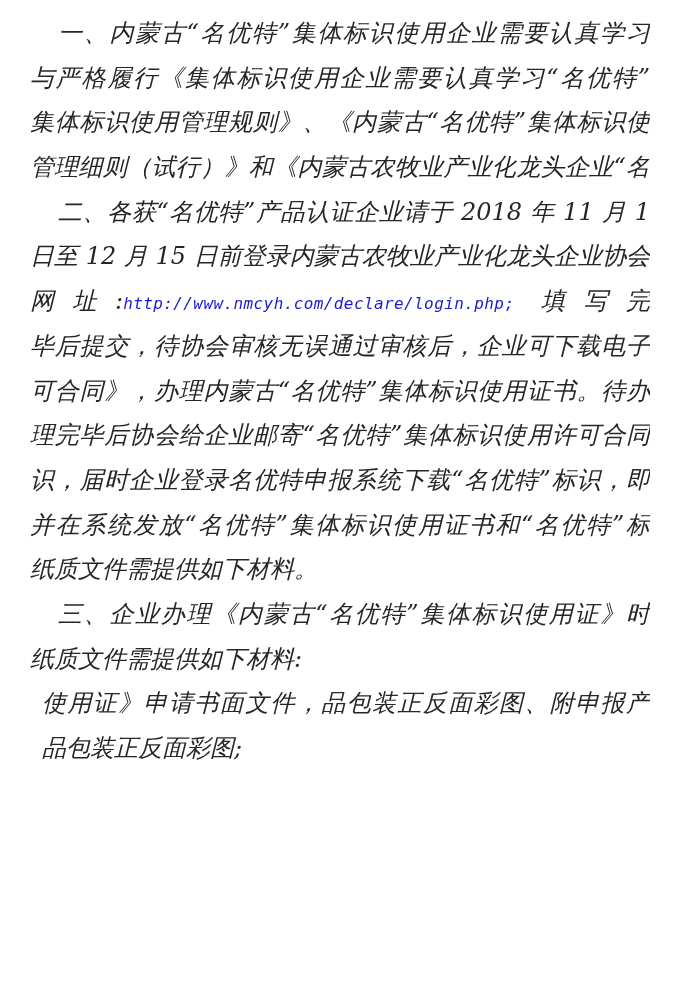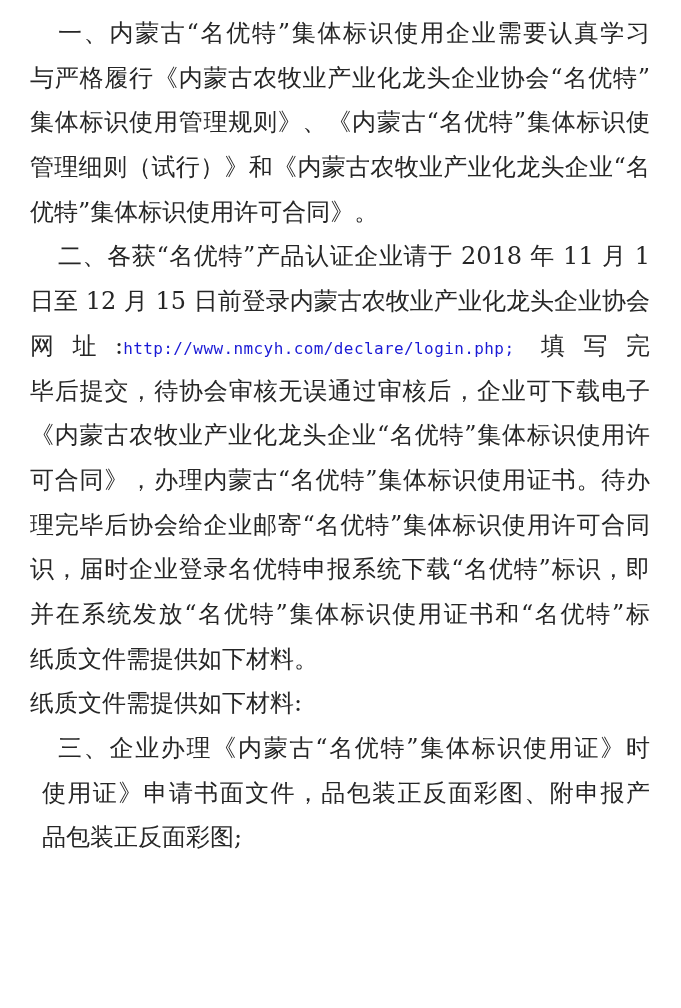--- a/index.html
+++ b/index.html
@@ -10,20 +10,21 @@
   .page {
     position: relative;
     box-sizing: border-box;
     width: 681px;
     height: 1008px;
     padding: 11px 31px 0 30px;
     background: #ffffff;
     font-family: "DejaVu Serif", "Liberation Serif", serif;
     color: #262626;
     overflow: hidden;
+    font-style: italic;
   }
   .para { margin: 0; padding: 0; }
   .line {
     height: 44.7px;
     line-height: 44.7px;
     font-size: 24px;
     overflow: hidden;
     white-space: normal;
   }
   
@@ -45,46 +46,44 @@
   }
   .suffix { margin-left: 8px; }
 </style>
 </head>
 <body>
 
 <div class="page">
 
   <div class="para">
     <div class="line just ind">一、内蒙古“名优特”集体标识使用企业需要认真学习</div>
-    <div class="line just">与严格履行《内蒙古农牧业产业化龙头企业协会“名优特”</div>
+    <div class="line just">与严格履行《集体标识使用企业需要认真学习“名优特”</div>
     <div class="line just">集体标识使用管理规则》、《内蒙古“名优特”集体标识使用</div>
     <div class="line just">管理细则（试行）》和《内蒙古农牧业产业化龙头企业“名</div>
-    <div class="line">优特”集体标识使用许可合同》。</div>
   </div>
 
   <div class="para">
     <div class="line just ind">二、各获“名优特”产品认证企业请于 2018 年 11 月 1</div>
     <div class="line just">日至 12 月 15 日前登录内蒙古农牧业产业化龙头企业协会名</div>
 
     <div class="line just">
       <span>网址:</span><a class="url" href="#">http://www.nmcyh.com/declare/login.php;</a><span class="suffix">填写完</span>
     </div>
 
     <div class="line just">毕后提交，待协会审核无误通过审核后，企业可下载电子版</div>
-    <div class="line just">《内蒙古农牧业产业化龙头企业“名优特”集体标识使用许</div>
     <div class="line just">可合同》，办理内蒙古“名优特”集体标识使用证书。待办</div>
     <div class="line just">理完毕后协会给企业邮寄“名优特”集体标识使用许可合同</div>
     <div class="line just">识，届时企业登录名优特申报系统下载“名优特”标识，即</div>
     <div class="line just">并在系统发放“名优特”集体标识使用证书和“名优特”标</div>
     <div class="line">纸质文件需提供如下材料。</div>
   </div>
 
   <div class="para">
+    <div class="line just ind">三、企业办理《内蒙古“名优特”集体标识使用证》时</div>
     <div class="line">纸质文件需提供如下材料:</div>
-    <div class="line just ind">三、企业办理《内蒙古“名优特”集体标识使用证》时</div>
   </div>
 
   <div class="para sub">
     <div class="line just">使用证》申请书面文件，品包装正反面彩图、附申报产</div>
     <div class="line">品包装正反面彩图;</div>
   </div>
 
 </div>
 
 </body></html>

